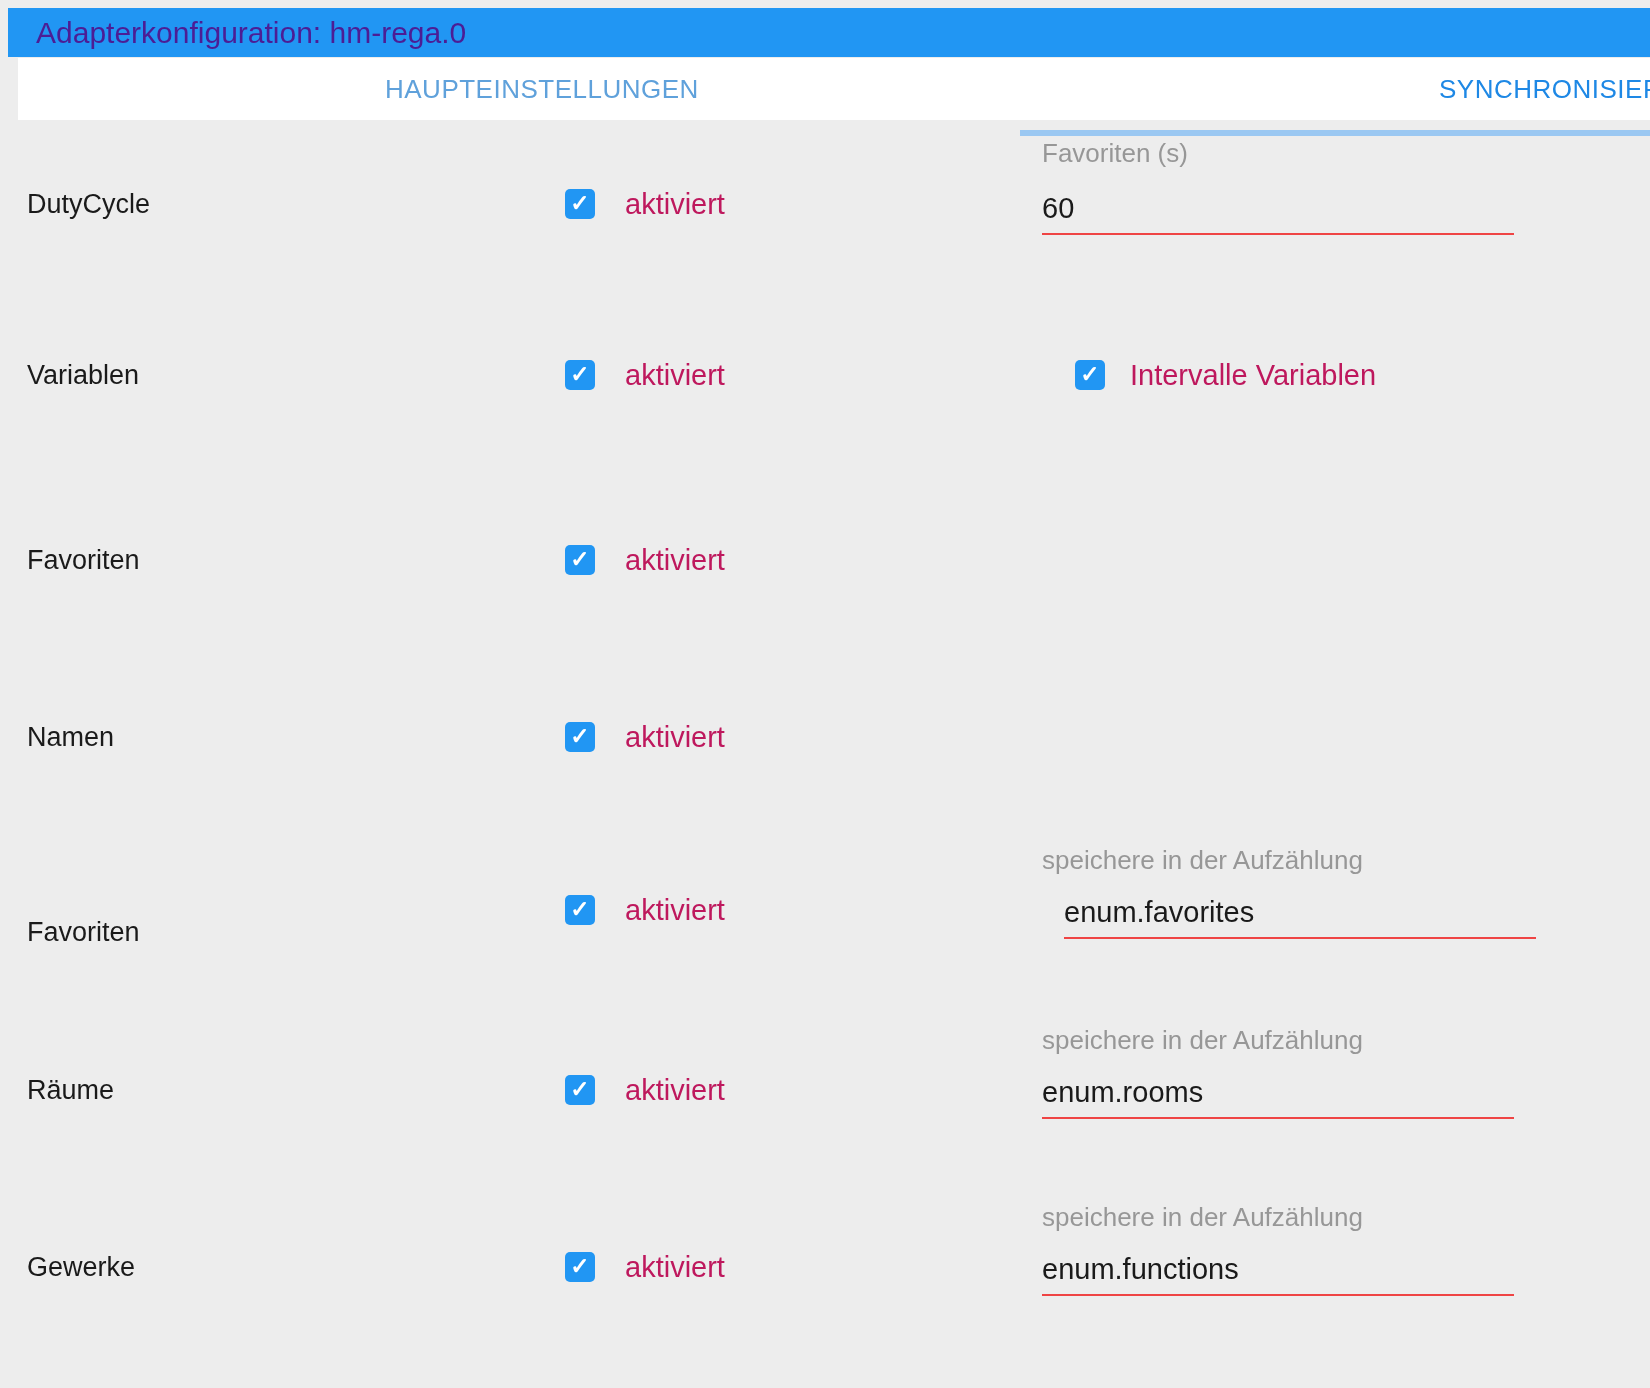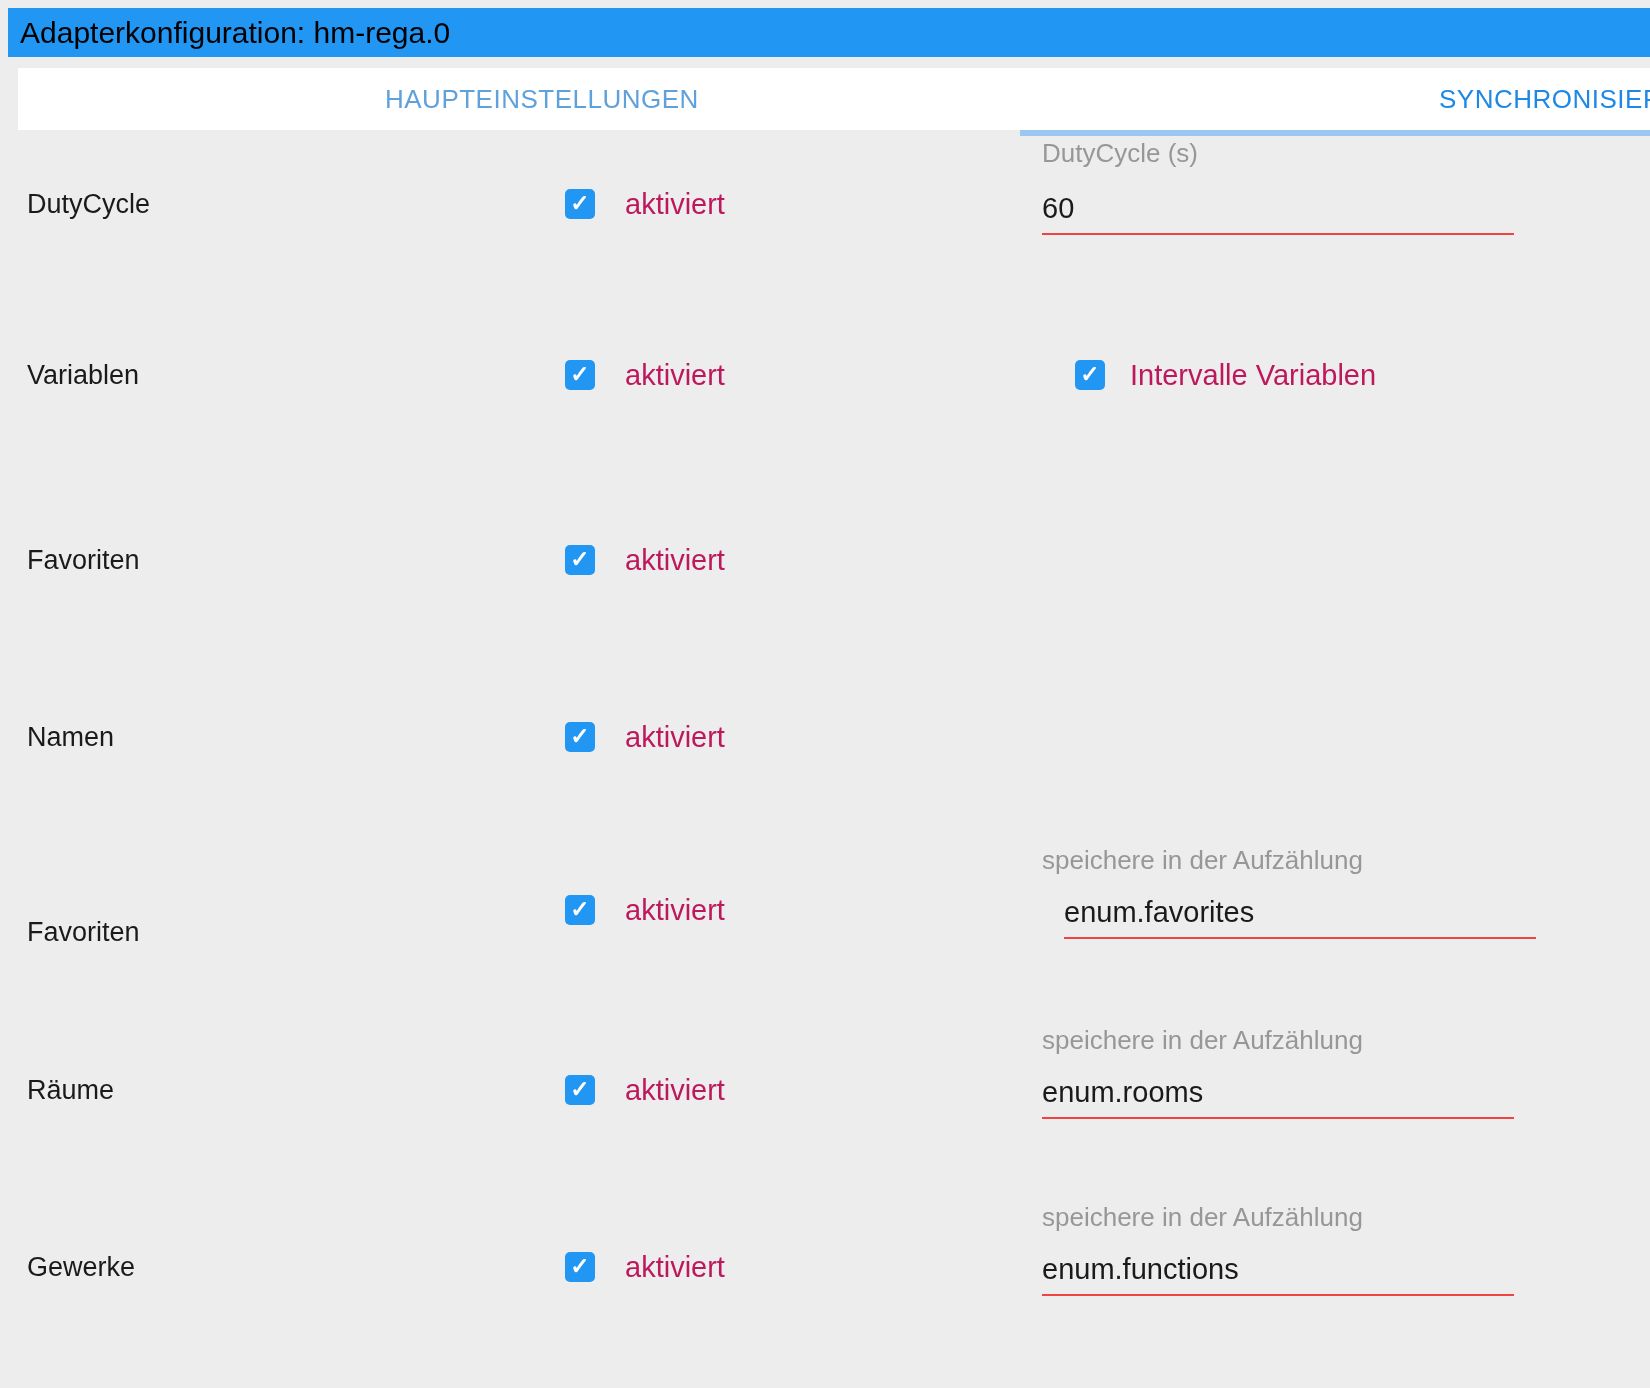--- a/index.html
+++ b/index.html
@@ -5,27 +5,27 @@
   html,body { margin:0; padding:0; }
   body {
     width:1650px; height:1388px;
     background:#EDEDED;
     font-family:"Liberation Sans", sans-serif;
     position:relative;
     overflow:hidden;
   }
   .titlebar {
     position:absolute; left:8px; top:8px; right:0; height:49px;
-    background:#2196F3; color:#000000;
+    background:#2196F3; color:#4c1d95;
     display:flex; align-items:center;
-    padding-left:12px; box-sizing:border-box;
+    padding-left:28px; box-sizing:border-box;
     font-size:30px; font-weight:400;
   }
   .tabbar {
-    position:absolute; left:18px; top:68px; right:0; height:62px;
+    position:absolute; left:18px; top:58px; right:0; height:62px;
     background:#ffffff;
   }
   .tab {
     position:absolute; top:50%; transform:translateY(-50%);
     font-size:26px; letter-spacing:0.5px; white-space:nowrap; cursor:pointer;
   }
   .tab-inactive { color:#5FA1DB; left:367px; }
   .tab-active   { color:#1E88E5; left:1421px; }
   .tab-indicator {
     position:absolute; left:1020px; top:130px; width:630px; height:6px;
@@ -74,21 +74,21 @@
   <span class="tab tab-inactive">HAUPTEINSTELLUNGEN</span>
   <span class="tab tab-active">SYNCHRONISIERE</span>
 </div>
 <div class="tab-indicator"></div>
 
 <div class="row-label" style="top:188px">DutyCycle</div>
 <div class="cb cb-main" style="top:189px">
   <span class="mark">✓</span>
 </div>
 <div class="cb-label cbl-main" style="top:187px">aktiviert</div>
-<div class="field-label" style="top:137px">DutyCycle (s)</div>
+<div class="field-label" style="top:137px">Favoriten (s)</div>
 <input class="field-input" style="top: 183px;" value="60">
 
 <div class="row-label" style="top:359px">Variablen</div>
 <div class="cb cb-main" style="top:360px">
   <span class="mark">✓</span>
 </div>
 <div class="cb-label cbl-main" style="top:358px">aktiviert</div>
 <div class="cb" style="left:1075px; top:360px">
   <span class="mark">✓</span>
 </div>

